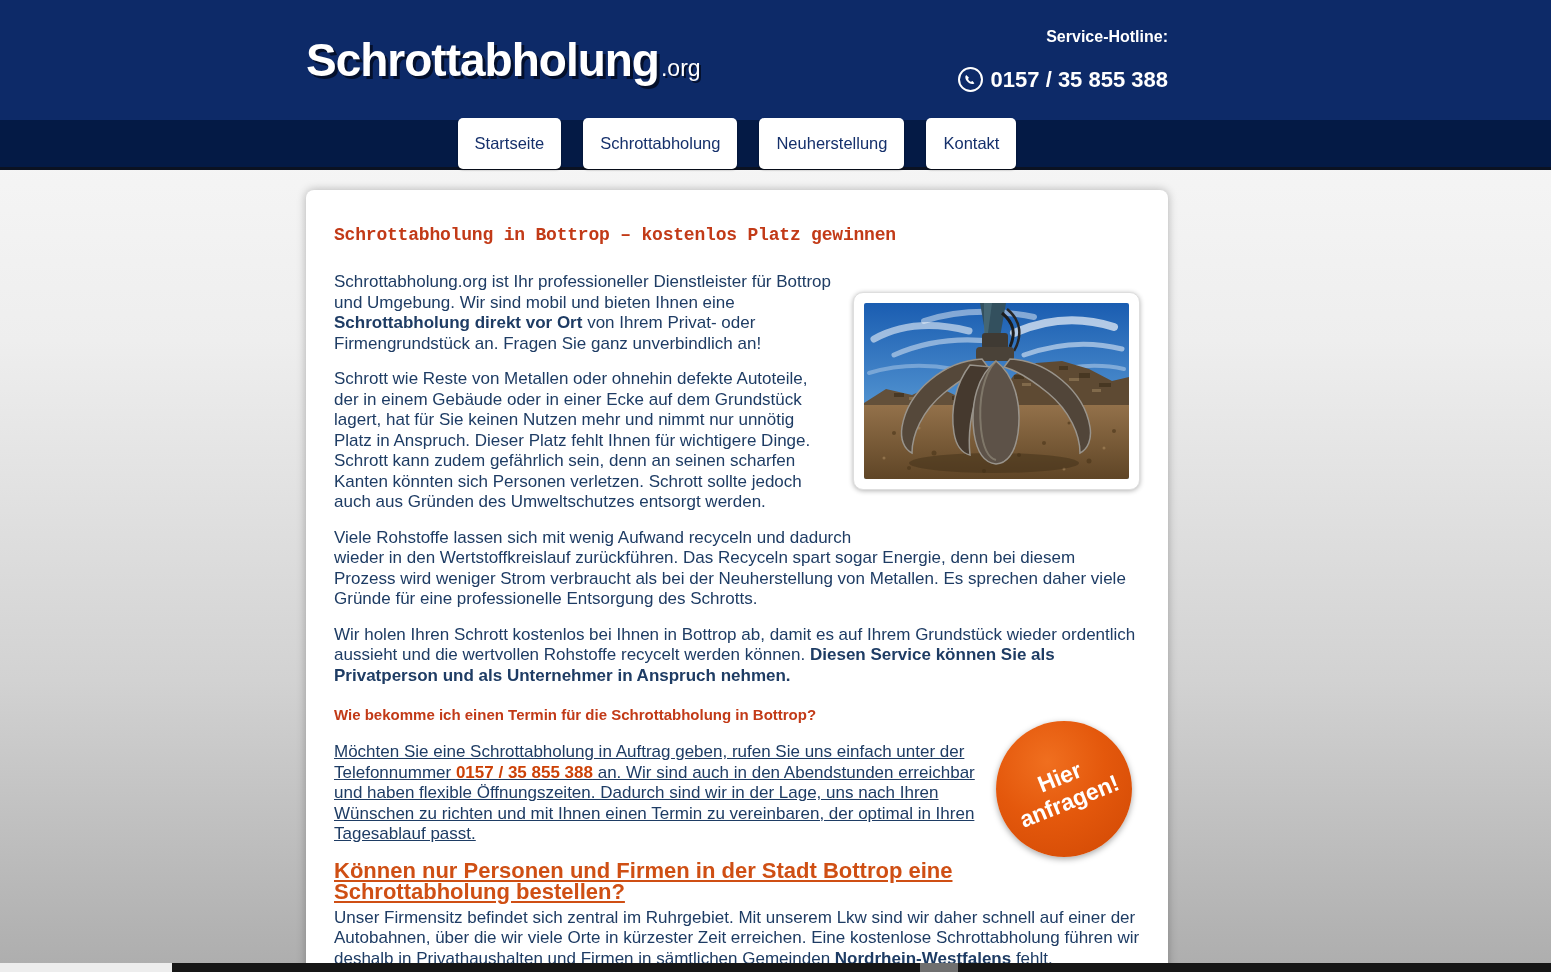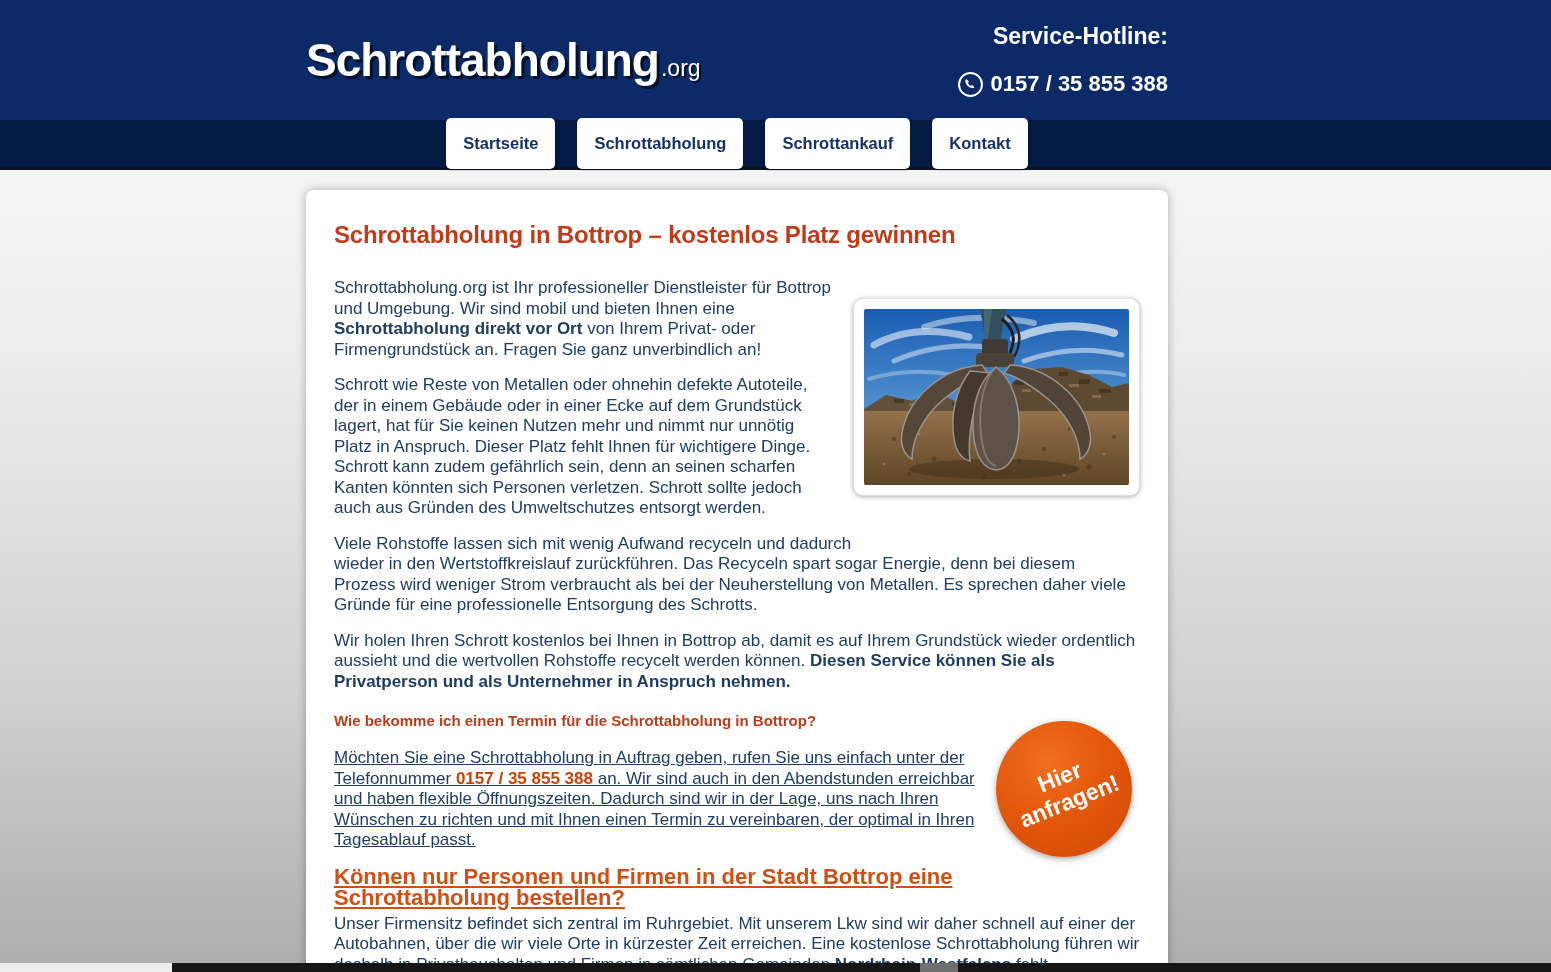--- a/index.html
+++ b/index.html
@@ -25,52 +25,52 @@
   .logo { text-decoration: none; cursor: pointer; white-space: nowrap; }
   .logo-main {
     color: #fff; font-size: 46px; font-weight: 700; letter-spacing: -1px;
     text-shadow: 3px 3px 0 rgba(3,12,34,0.85);
   }
   .logo-tld {
     color: #fff; font-size: 23px; font-weight: 400; margin-left: 2px;
     text-shadow: 2px 2px 0 rgba(3,12,34,0.85);
   }
   .hotline { text-align: right; color: #fff; }
-  .hotline-label { font-size: 23px; font-weight: 600; margin-bottom: 21px; }
+  .hotline-label { font-size: 16px; font-weight: 600; margin-bottom: 21px; }
   .hotline-phone-row { display: flex; align-items: center; justify-content: flex-end; gap: 8px; }
   .phone-badge {
     width: 25px; height: 25px; border: 2px solid #fff; border-radius: 50%;
     display: inline-flex; align-items: center; justify-content: center; flex: 0 0 auto;
   }
   .hotline-number { color: #fff; font-size: 22px; font-weight: 700; text-decoration: none; cursor: pointer; }
 
   
   nav.main-nav {
     height: 50px; background: var(--nav_navy, #041a45);
     border-bottom: 3px solid #0b1222;
   }
   .nav-inner { height: 100%; display: flex; align-items: center; justify-content: center; gap: 22px; }
   .nav-btn {
     background: #fff; color: var(--button_text_navy, #15306b);
-    font-size: 16.5px; font-weight: 700; text-decoration: none;
+    font-size: 16.5px; font-weight: 400; text-decoration: none;
     padding: 16px 17px; border-radius: 5px; cursor: pointer;
     box-shadow: 0 1px 2px rgba(0,0,0,0.4);
   }
 
   
   .page { padding-top: 20px; }
   .card {
     position: relative; background: #fff; border-radius: 8px 8px 0 0;
     box-shadow: 0 0 10px rgba(0,0,0,0.28);
     padding: 26px 28px 30px; min-height: 800px;
   }
   article { color: var(--text_navy, #1e3c64); }
   h1 {
-    font-size: 24px; font-weight: 700; color: var(--heading_red, #c23a17);
-    margin: 4px 0 28px; line-height: 30px; letter-spacing: -0.2px;
+    font-size: 18px; font-weight: 700; color: var(--heading_red, #c23a17);
+    margin: 4px 0 22px; line-height: 30px; letter-spacing: -0.2px; font-family: Liberation Mono, monospace;
   }
   h2 {
     font-size: 15px; font-weight: 700; color: var(--heading_red, #c23a17);
     margin: 0 0 14px; line-height: 27px;
   }
   h3 {
     font-size: 22px; font-weight: 700; color: var(--subheading_orange, #cf4f14);
     margin: 0 0 6px; line-height: 21px;
   }
   p { margin: 0 0 15px; font-size: 17px; line-height: 20.5px; }
@@ -128,21 +128,21 @@
           <a class="hotline-number">0157 / 35 855 388</a>
         </div>
       </div>
     </div>
   </header>
 
   <nav class="main-nav">
     <div class="container nav-inner">
       <a class="nav-btn">Startseite</a>
       <a class="nav-btn">Schrottabholung</a>
-      <a class="nav-btn">Schrottankauf</a>
+      <a class="nav-btn">Neuherstellung</a>
       <a class="nav-btn">Kontakt</a>
     </div>
   </nav>
 
   <div class="page">
     <main class="container card">
       <article>
 
         <h1>Schrottabholung in Bottrop – kostenlos Platz gewinnen</h1>
 

